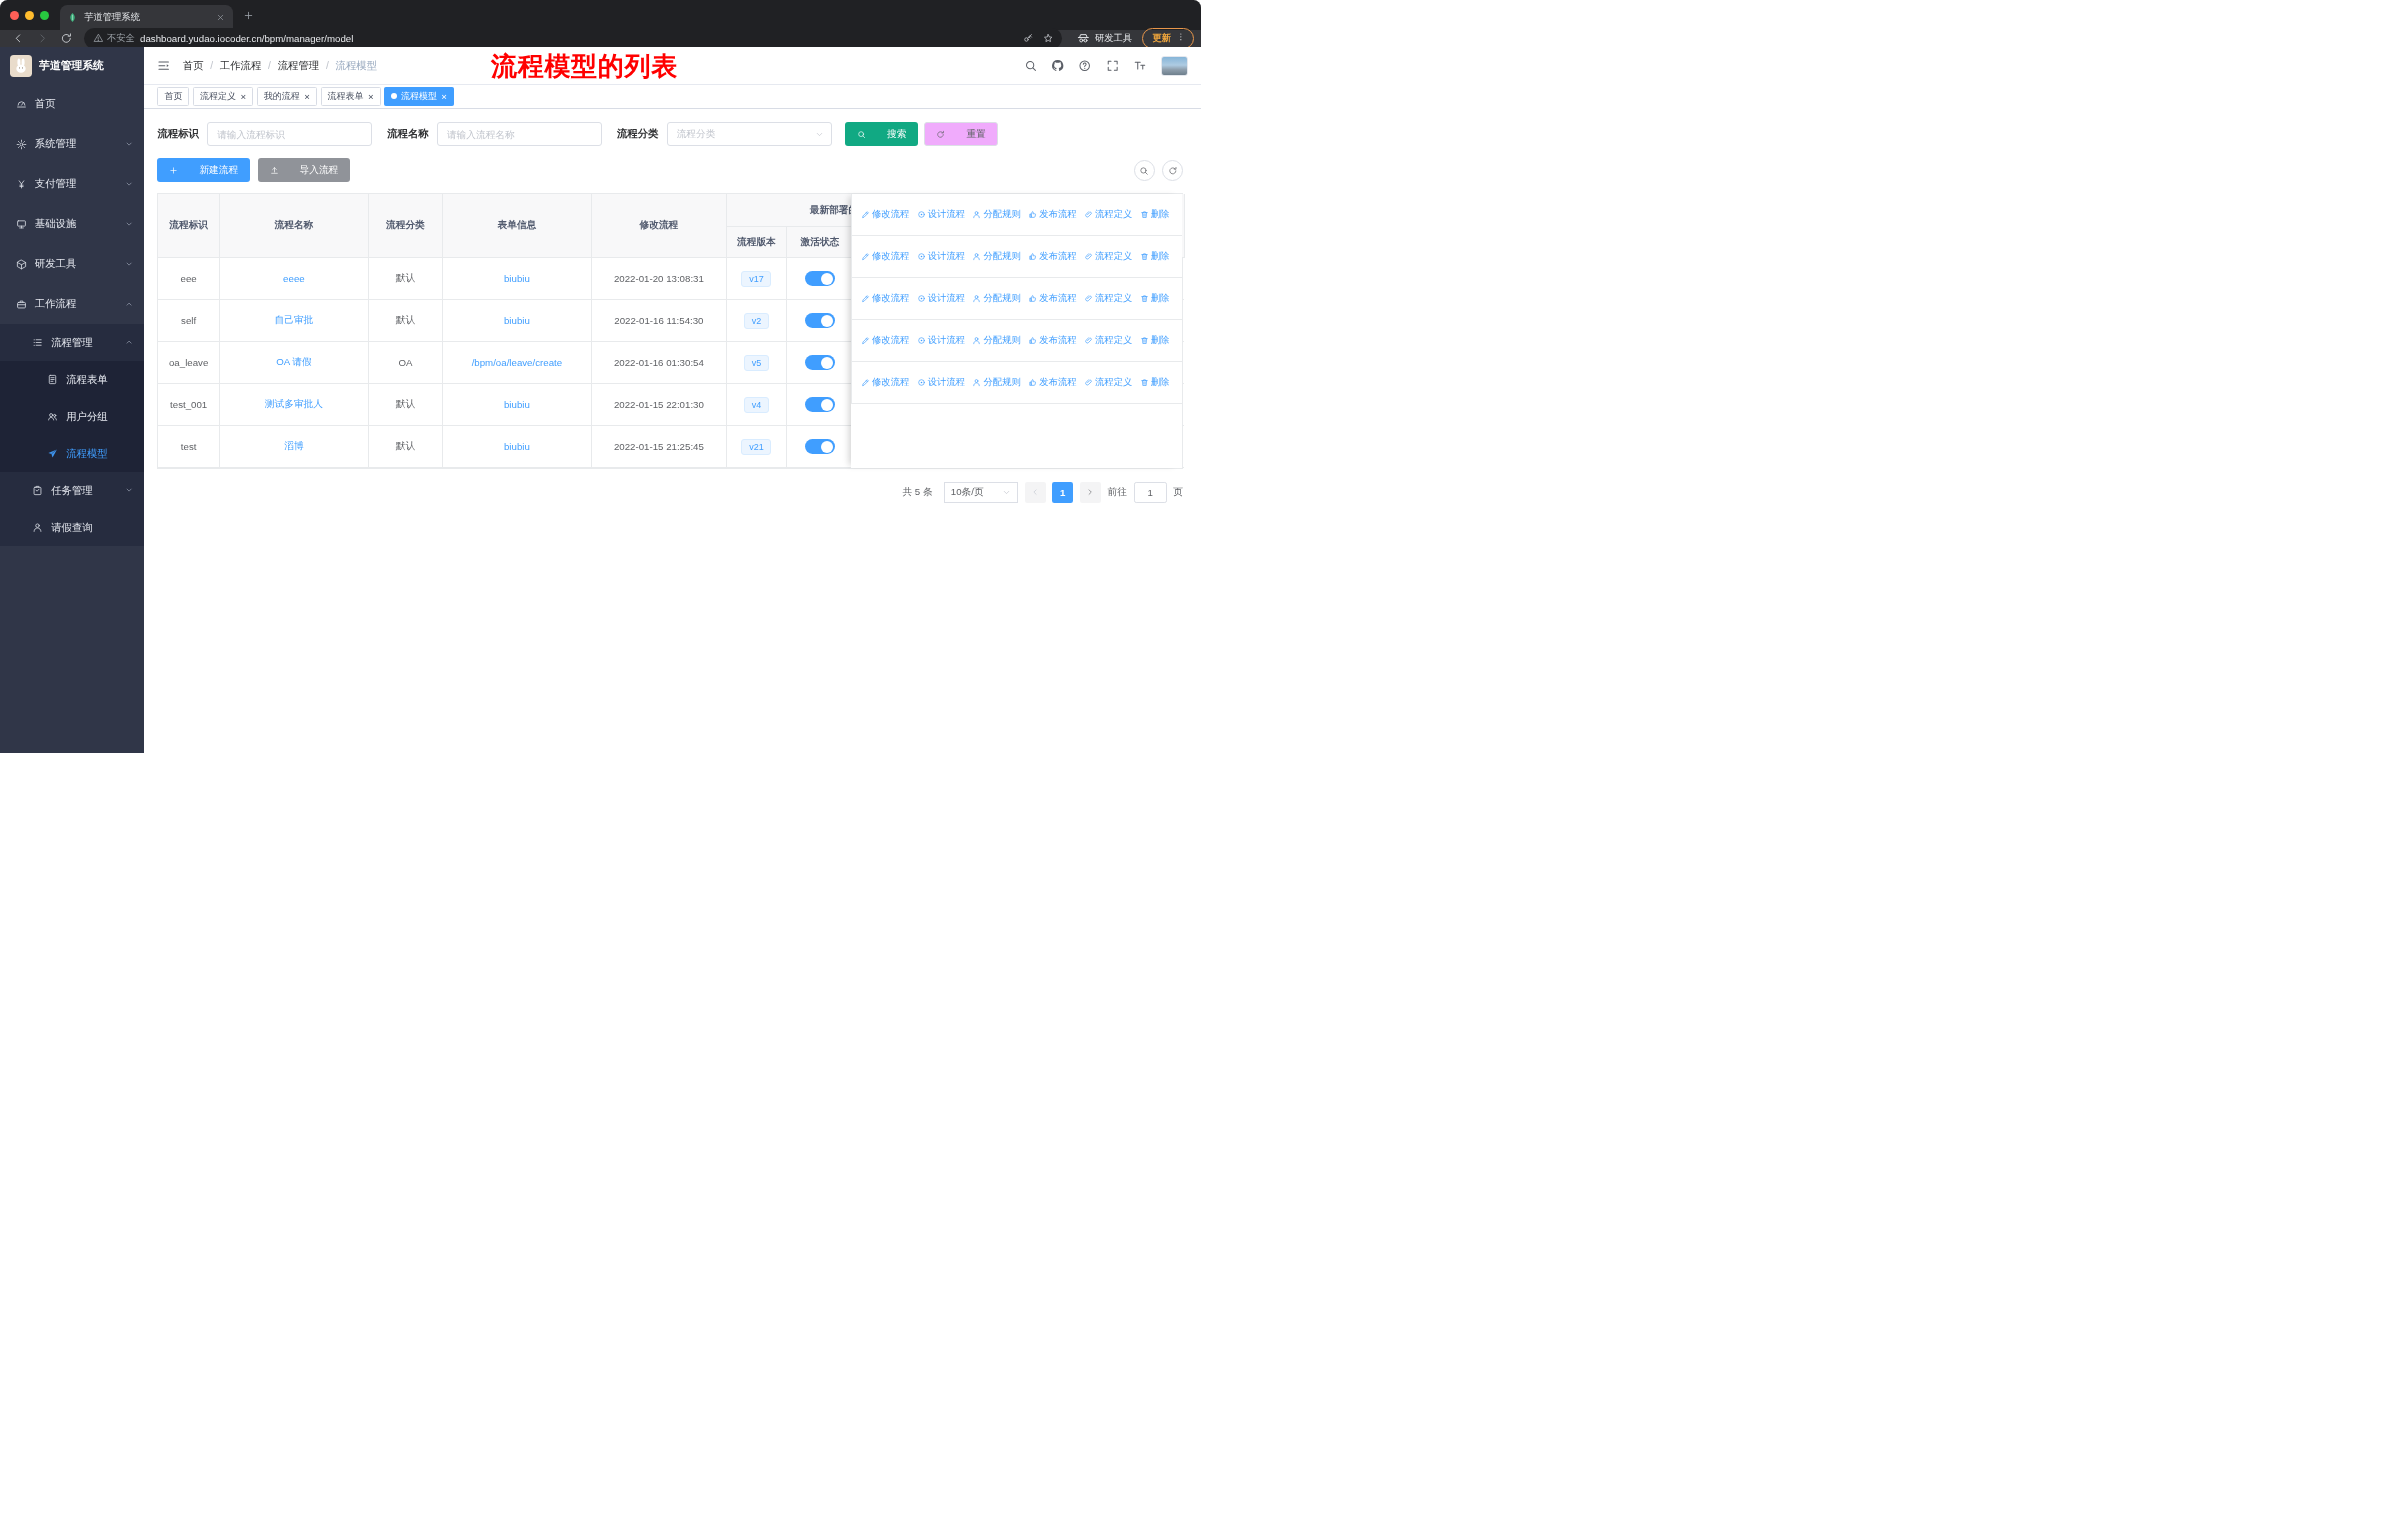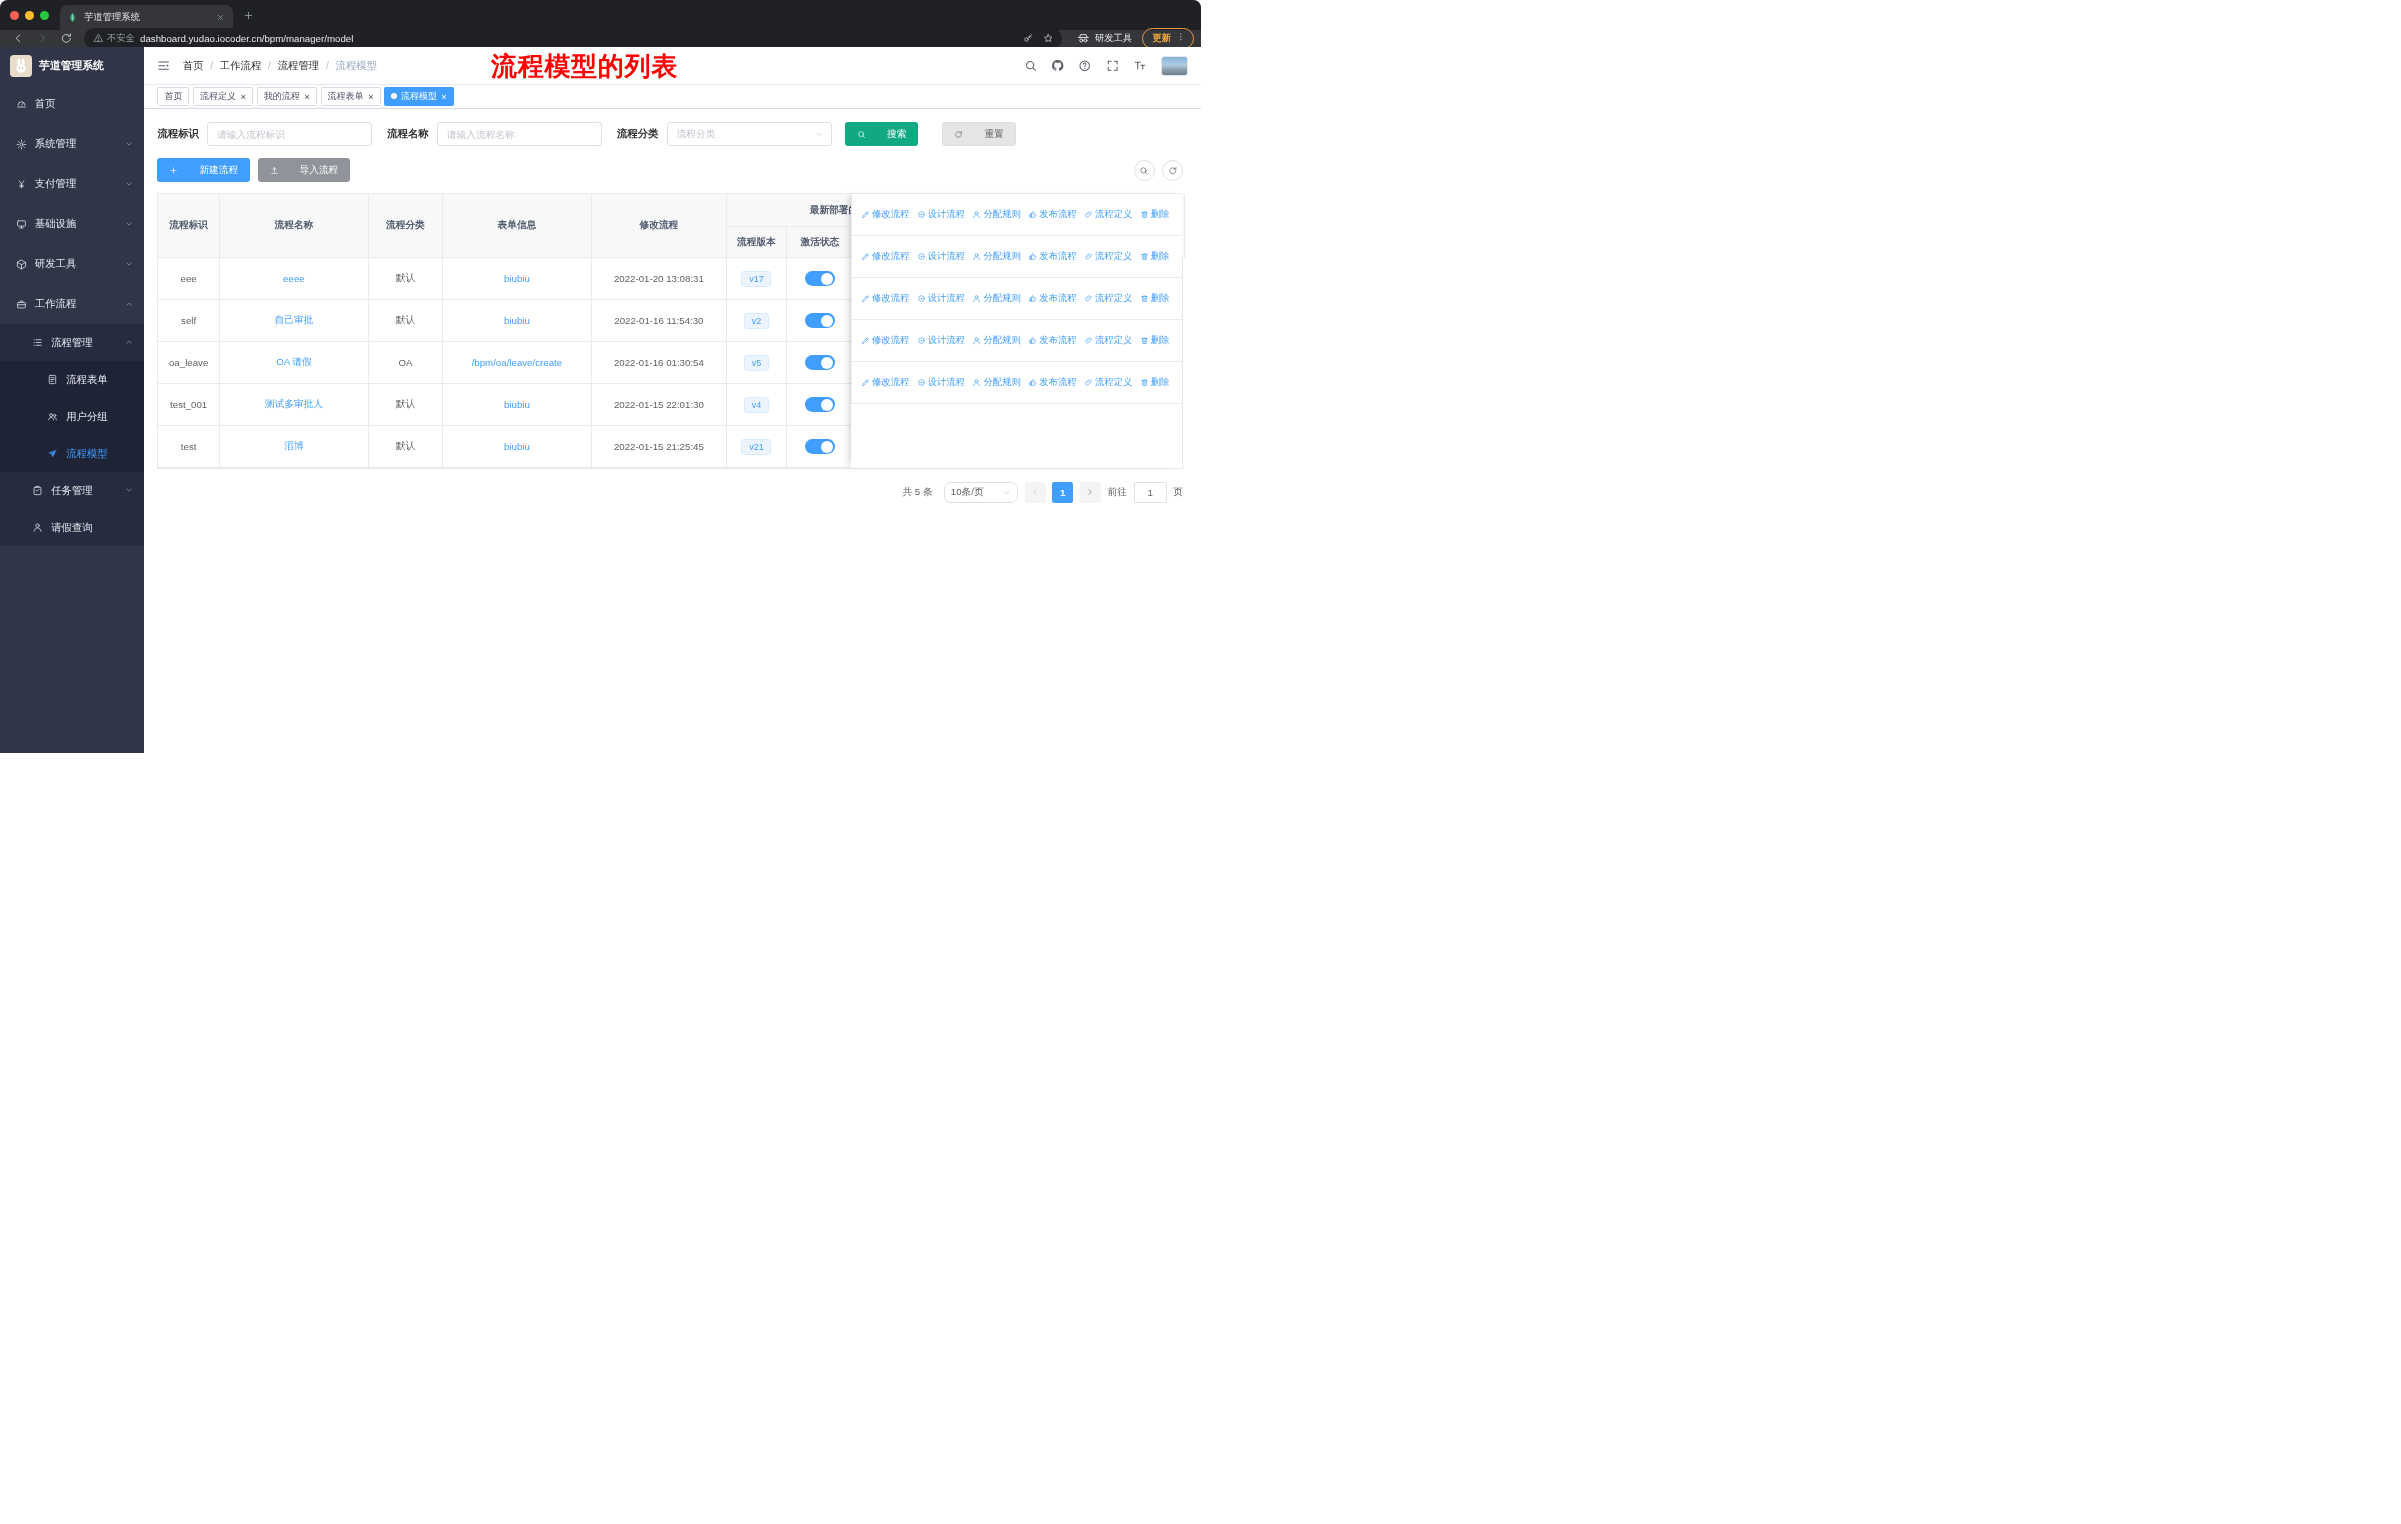--- a/index.html
+++ b/index.html
@@ -97,21 +97,21 @@
   .f-input::placeholder{color:#C0C4CC}
   .f-select{width:165px;height:24px;border:0.7px solid var(--hborder);border-radius:3px;padding:0 6.7px 0 9px;
       display:flex;align-items:center;justify-content:space-between;background:#fff;cursor:pointer}
   .f-select .ph{font-size:9.7px;color:#C0C4CC}
   .f-select .caret{color:#C0C4CC;display:flex}
   .caret svg{width:9px;height:9px}
   .btn{height:24px;border-radius:3px;padding:0 11px;font-size:9.7px;display:inline-flex;align-items:center;gap:21px;
       border:0.7px solid transparent;cursor:pointer;white-space:nowrap}
   .btn svg{width:9px;height:9px}
   .btn-search{background:var(--teal);color:#fff;margin-left:13.4px}
-  .btn-reset{background:#e5e5e5;color:#606266;border-color:var(--hborder);margin-left:24px}
+  .btn-reset{background:#f0abfc;color:#606266;border-color:var(--hborder);margin-left:6px}
 
   
   .action-bar{display:flex;align-items:center;padding:12px 18px 0 13.4px;flex-shrink:0}
   .btn-create{background:var(--primary);color:#fff}
   .btn-import{background:#909399;color:#fff;margin-left:7.4px}
   .icon-circles{margin-left:auto;display:flex;gap:7.4px}
   .circle-btn{width:21px;height:21px;border-radius:50%;border:0.7px solid var(--hborder);background:#fff;
       display:flex;align-items:center;justify-content:center;color:#606266;cursor:pointer}
   .circle-btn svg{width:9.7px;height:9.7px}
 
@@ -138,21 +138,21 @@
   .fixed-row{height:42px;border-bottom:0.7px solid var(--border);border-left:0.7px solid var(--border);
       display:flex;align-items:center;padding:0 5.2px;overflow:hidden}
   .action-link{font-size:9.3px;color:var(--primary);display:inline-flex;align-items:center;gap:2.2px;margin:0 3.7px;white-space:nowrap}
   .act-icon{display:flex}
   .act-icon svg{width:9px;height:9px}
 
   
   .pagination{display:flex;align-items:center;justify-content:flex-end;margin:12.7px 18px 0 0;gap:6.7px;
       font-size:9.7px;color:#606266;flex-shrink:0}
   .pg-total{margin-right:4.5px}
-  .size-select{width:74px;height:21px;border:0.7px solid var(--hborder);border-radius:7px;background:#fff;
+  .size-select{width:74px;height:21px;border:0.7px solid var(--hborder);border-radius:0;background:#fff;
       display:flex;align-items:center;justify-content:space-between;padding:0 6px;cursor:pointer}
   .size-select .caret{color:#C0C4CC;display:flex}
   .pg-btn{min-width:21px;height:21px;background:#F4F4F5;border-radius:2.2px;display:flex;align-items:center;
       justify-content:center;color:#606266;cursor:pointer}
   .pg-btn svg{width:8.2px;height:8.2px}
   .pg-btn.disabled{color:#C0C4CC;cursor:default}
   .pg-btn.active{background:var(--primary);color:#fff;font-weight:bold}
   .goto-input{width:33px;height:21px;border:0.7px solid var(--hborder);border-radius:2.2px;text-align:center;
       font-size:9.7px;color:#606266;outline:none}
 </style>

